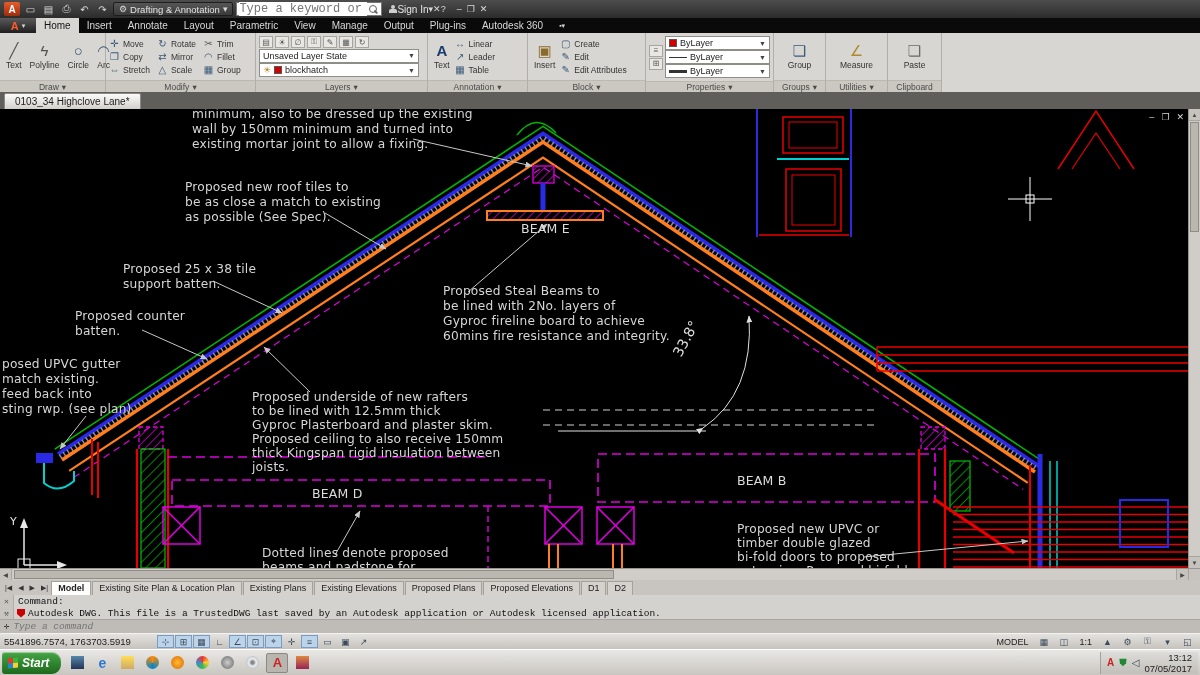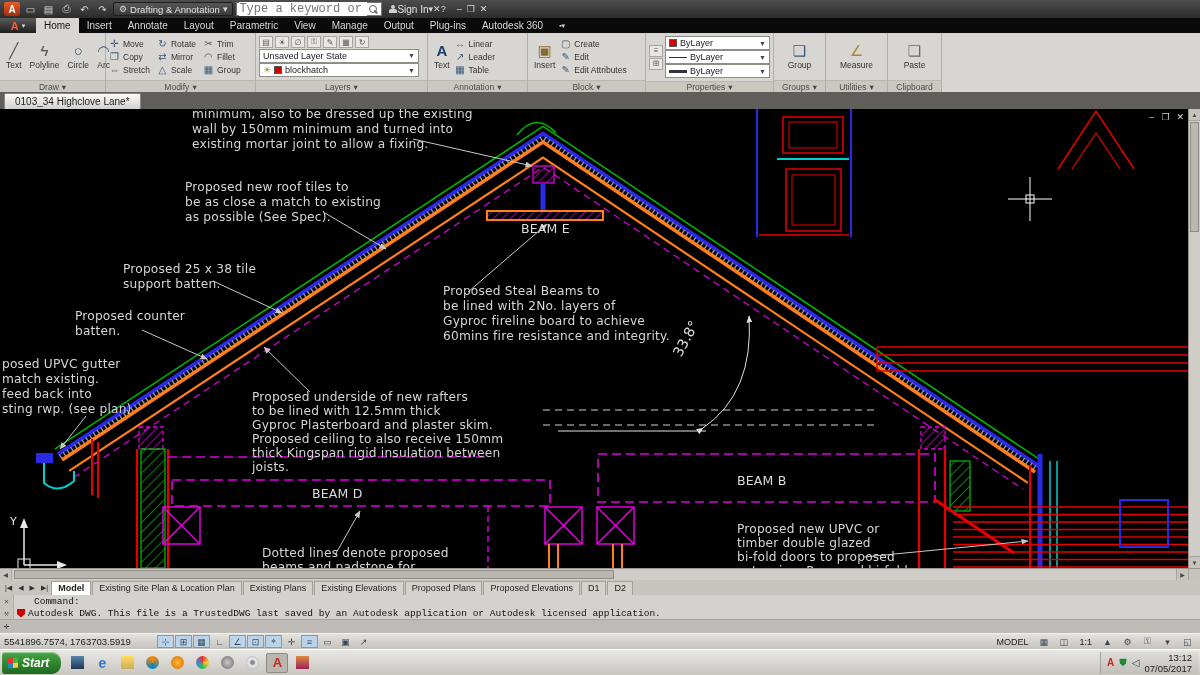--- a/index.html
+++ b/index.html
@@ -653,29 +653,30 @@
     <span class="ltab">Existing Elevations</span>
     <span class="ltab">Proposed Plans</span>
     <span class="ltab">Proposed Elevations</span>
     <span class="ltab">D1</span>
     <span class="ltab">D2</span>
   </div>
 
   <div class="cmd">
     <div class="cmd-row">
       <div class="cmd-gutter">✕</div>
-      <span style="padding-left:20px">Command:</span>
+      <span style="padding-left:4px">Command:</span>
     </div>
     <div class="cmd-row second">
       <div class="cmd-gutter">⚒</div>
       <span class="shield"></span>
       <span>Autodesk DWG.  This file is a TrustedDWG last saved by an Autodesk application or Autodesk licensed application.</span>
     </div>
     <div class="cmd-input">
       <span class="cmd-cross">✛</span>
+      <input placeholder="Type a command" style="">
     </div>
   </div>
 
   <div class="statusbar">
     <span class="coords">5541896.7574, 1763703.5919</span>
     <span class="sb-icon on">⊹</span>
     <span class="sb-icon on">⊞</span>
     <span class="sb-icon on">▦</span>
     <span class="sb-icon">∟</span>
     <span class="sb-icon on">∠</span>

